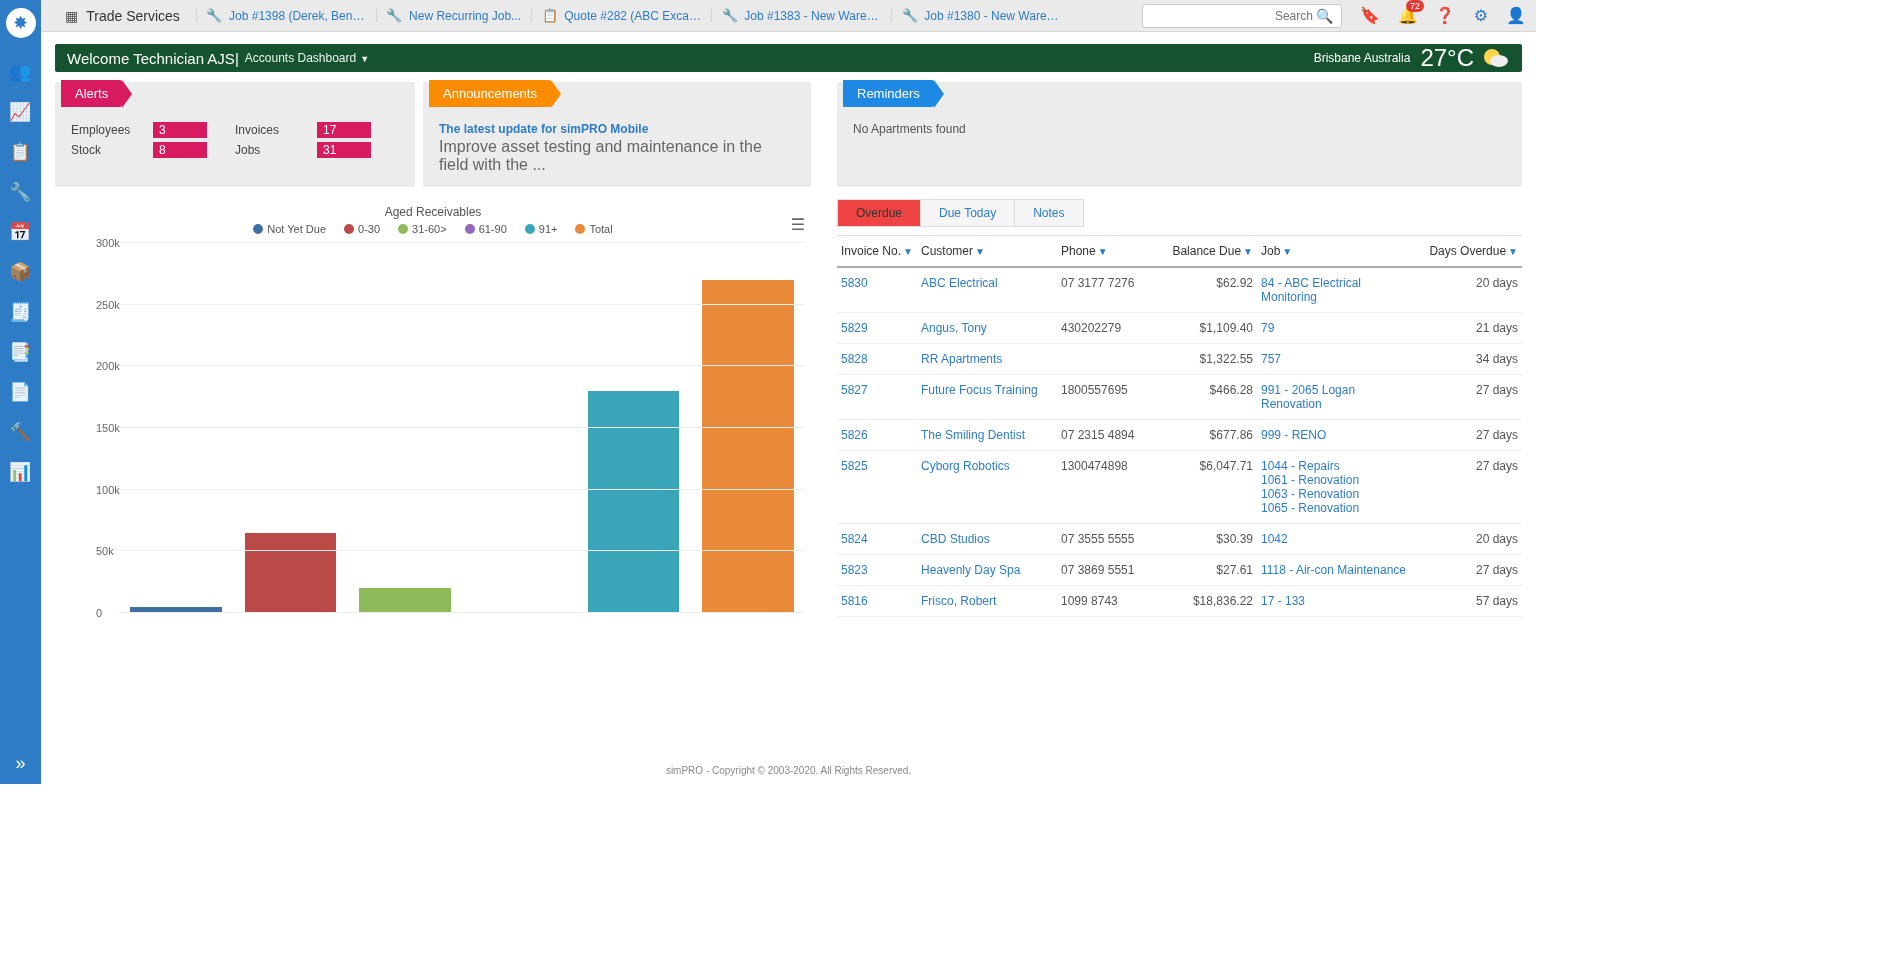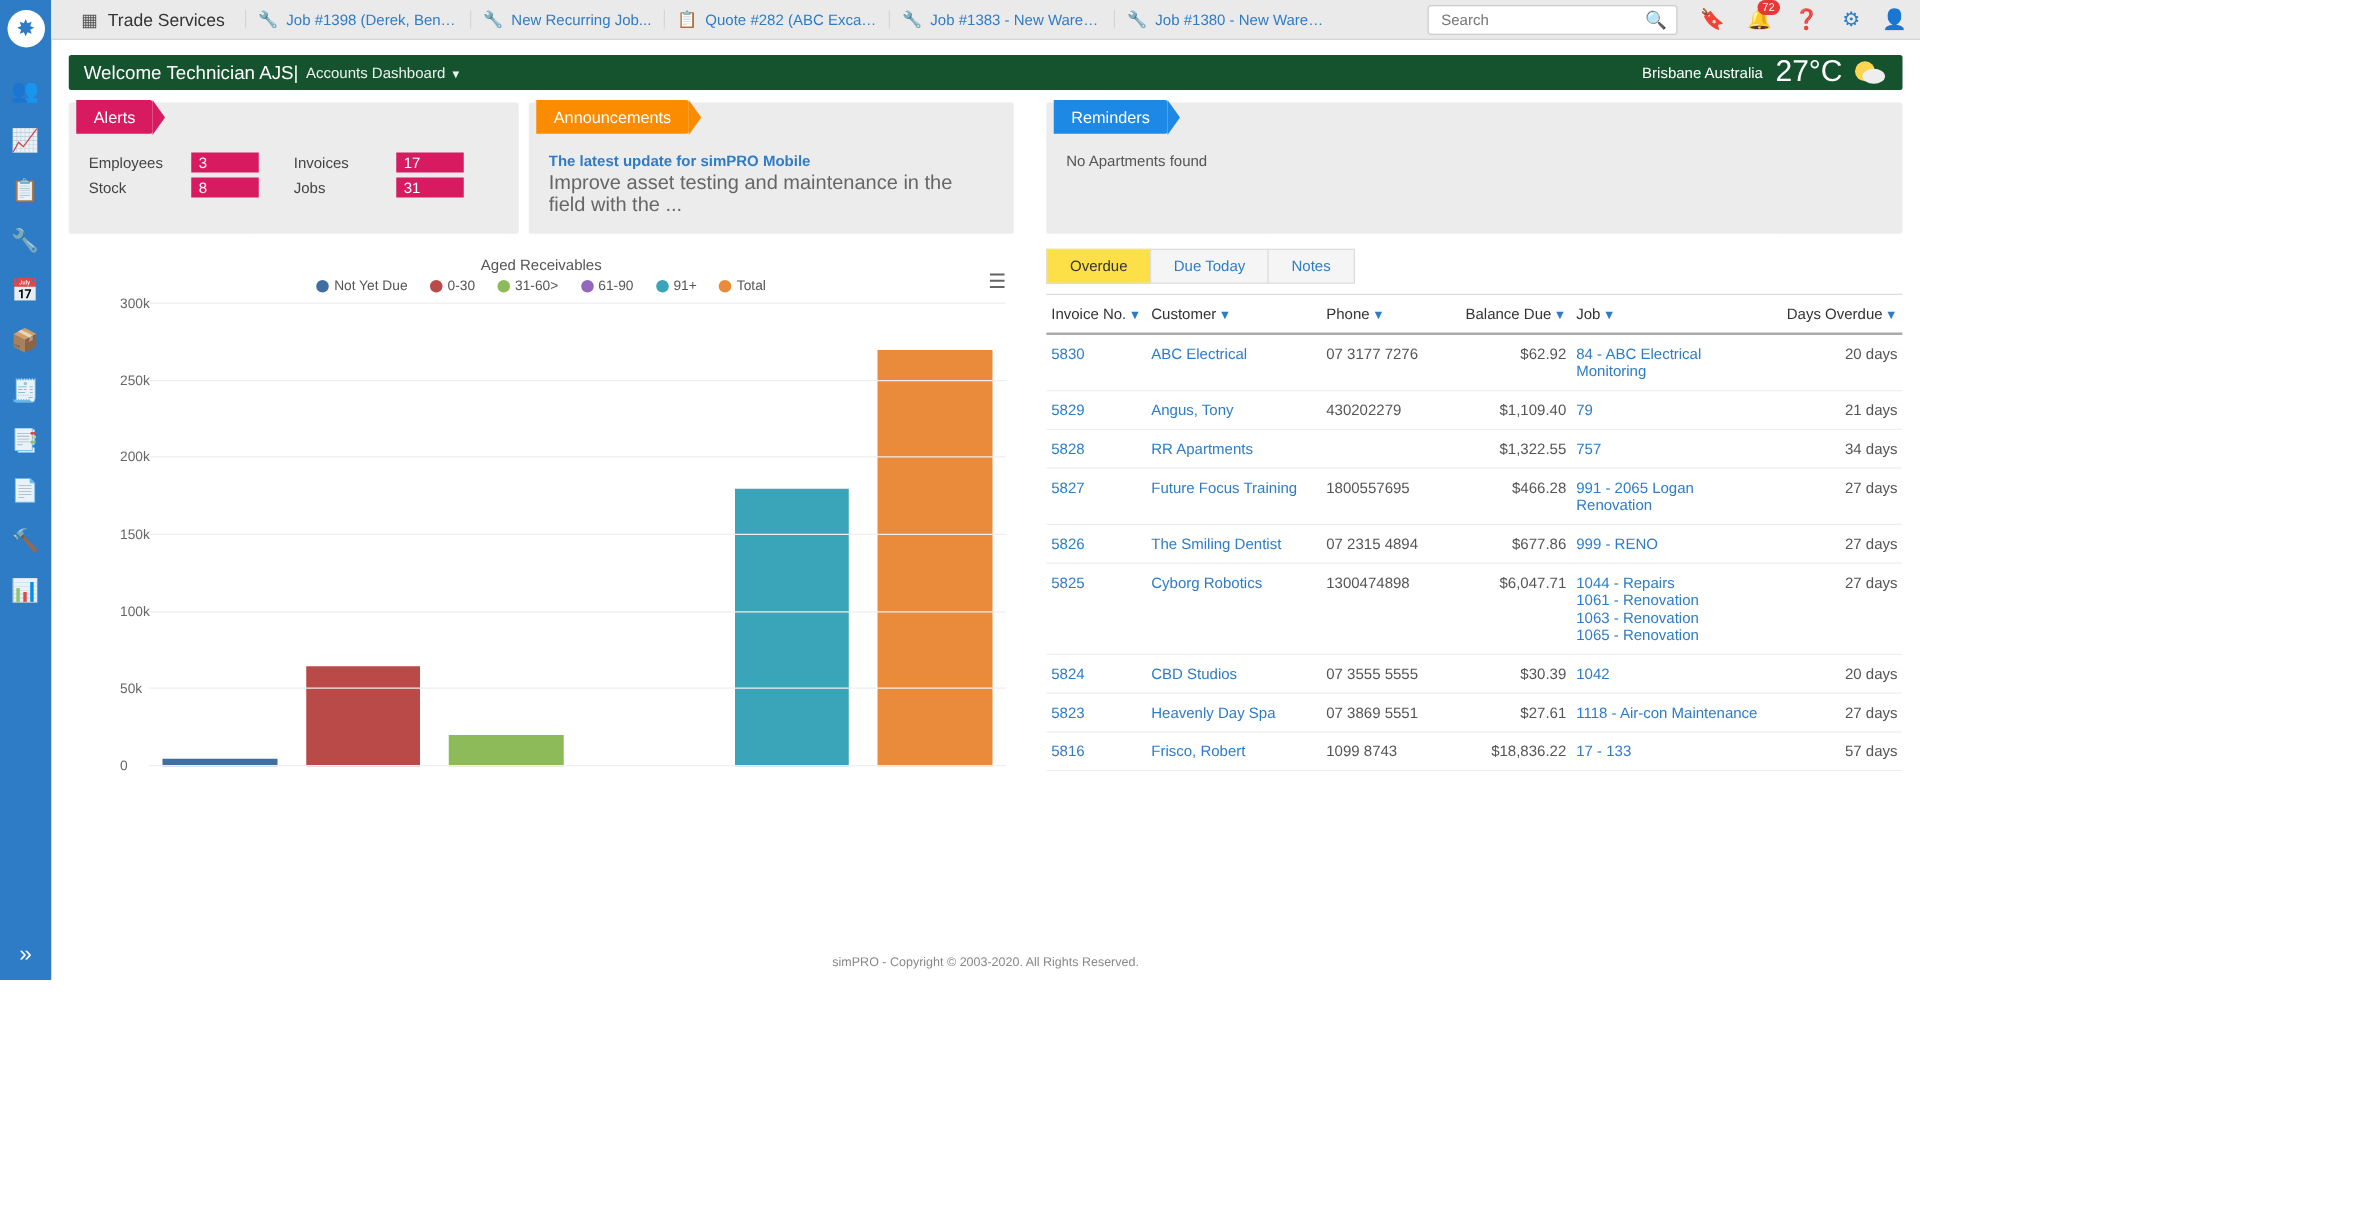--- a/index.html
+++ b/index.html
@@ -12,21 +12,21 @@
 .main { flex: 1; display: flex; flex-direction: column; }
 .topbar { height: 32px; background: #eaeaea; display: flex; align-items: center; border-bottom: 1px solid #d6d6d6; }
 .company { display: flex; align-items: center; padding: 0 16px 0 24px; font-size: 14px; color: #333; }
 .company .grid-icon { margin-right: 8px; color: #555; }
 .tabs { display: flex; flex: 1; overflow: hidden; }
 .tab { display: flex; align-items: center; padding: 0 10px; border-left: 1px solid #d6d6d6; max-width: 180px; cursor: pointer; font-size: 12px; color: #2e7cc6; white-space: nowrap; }
 .tab .wrench { margin-right: 6px; color: #2e7cc6; font-size: 13px; }
 .tab span.txt { overflow: hidden; text-overflow: ellipsis; }
 .searcharea { display: flex; align-items: center; padding-right: 10px; }
 .search-wrap { position: relative; }
-.search-wrap input { width: 200px; height: 24px; border: 1px solid #ccc; border-radius: 3px; padding: 0 28px 0 10px; font-size: 12px; }
+.search-wrap input { width: 200px; height: 24px; border: 1px solid #ccc; border-radius: 3px; padding: 0 28px 0 10px; font-size: 12px; text-align: right; }
 .search-wrap .mag { position: absolute; right: 8px; top: 4px; color: #2e7cc6; font-size: 14px; }
 .topicons { display: flex; align-items: center; }
 .topicons .ti { margin-left: 18px; color: #2e7cc6; font-size: 16px; cursor: pointer; position: relative; }
 .topicons .badge { position: absolute; top: -6px; left: 8px; background: #e53935; color: #fff; font-size: 9px; border-radius: 8px; padding: 1px 4px; }
 .welcomebar { background: #14532d; color: #fff; height: 28px; display: flex; align-items: center; padding: 0 12px; margin: 12px 14px 0 14px; border-radius: 2px; }
 .welcomebar .wl { font-size: 15px; font-weight: 400; }
 .welcomebar .sel { font-size: 12px; margin-left: 6px; opacity: .92; }
 .welcomebar .sel .arrow { margin-left: 4px; font-size: 9px; }
 .welcomebar .weather { margin-left: auto; display: flex; align-items: center; font-size: 12px; }
 .welcomebar .temp { font-size: 24px; font-weight: 300; margin-left: 10px; }
@@ -61,21 +61,21 @@
 .legend .dot { width: 10px; height: 10px; border-radius: 50%; }
 .plot { position: relative; height: 390px; margin-top: 8px; }
 .plot .ylab { position: absolute; left: 14px; font-size: 11px; color: #666; transform: translateY(50%); margin-left: 27px; }
 .plot .grid { position: absolute; left: 64px; right: 6px; border-top: 1px solid #eee; }
 .plot .bars { position: absolute; left: 64px; right: 6px; bottom: 20px; top: 0; display: flex; align-items: flex-end; }
 .plot .bargrp { flex: 1; display: flex; justify-content: center; }
 .plot .bar { width: 80%; }
 .plot .xaxis { position: absolute; left: 64px; right: 6px; bottom: 0; text-align: center; font-size: 11px; color: #666; }
 .tabsbar { display: flex; margin-top: 12px; font-size: 12px; }
 .tabsbar .tb { padding: 6px 18px; border: 1px solid #ddd; background: #f5f5f5; color: #2e7cc6; cursor: pointer; margin-right: -1px; }
-.tabsbar .tb.active { background: #fde047; color: #333; }
+.tabsbar .tb.active { background: #ef4444; color: #333; }
 .grid-table { margin-top: 8px; font-size: 12px; border-top: 1px solid #ddd; overflow-y: auto; }
 .grid-table .hdr { display: flex; padding: 8px 0; border-bottom: 2px solid #aaa; color: #333; font-weight: normal; font-size: 12px; }
 .grid-table .hdr .col .sarr { color: #2e7cc6; font-size: 10px; margin-left: 2px; }
 .grid-table .row { display: flex; padding: 8px 0; border-bottom: 1px solid #eee; }
 .col { padding: 0 4px; }
 .col.inv { width: 80px; color: #2e7cc6; }
 .hdr .col.inv { color: #333; }
 .col.cust { width: 140px; color: #2e7cc6; }
 .hdr .col.cust { color: #333; }
 .col.phone { width: 100px; color: #555; }

